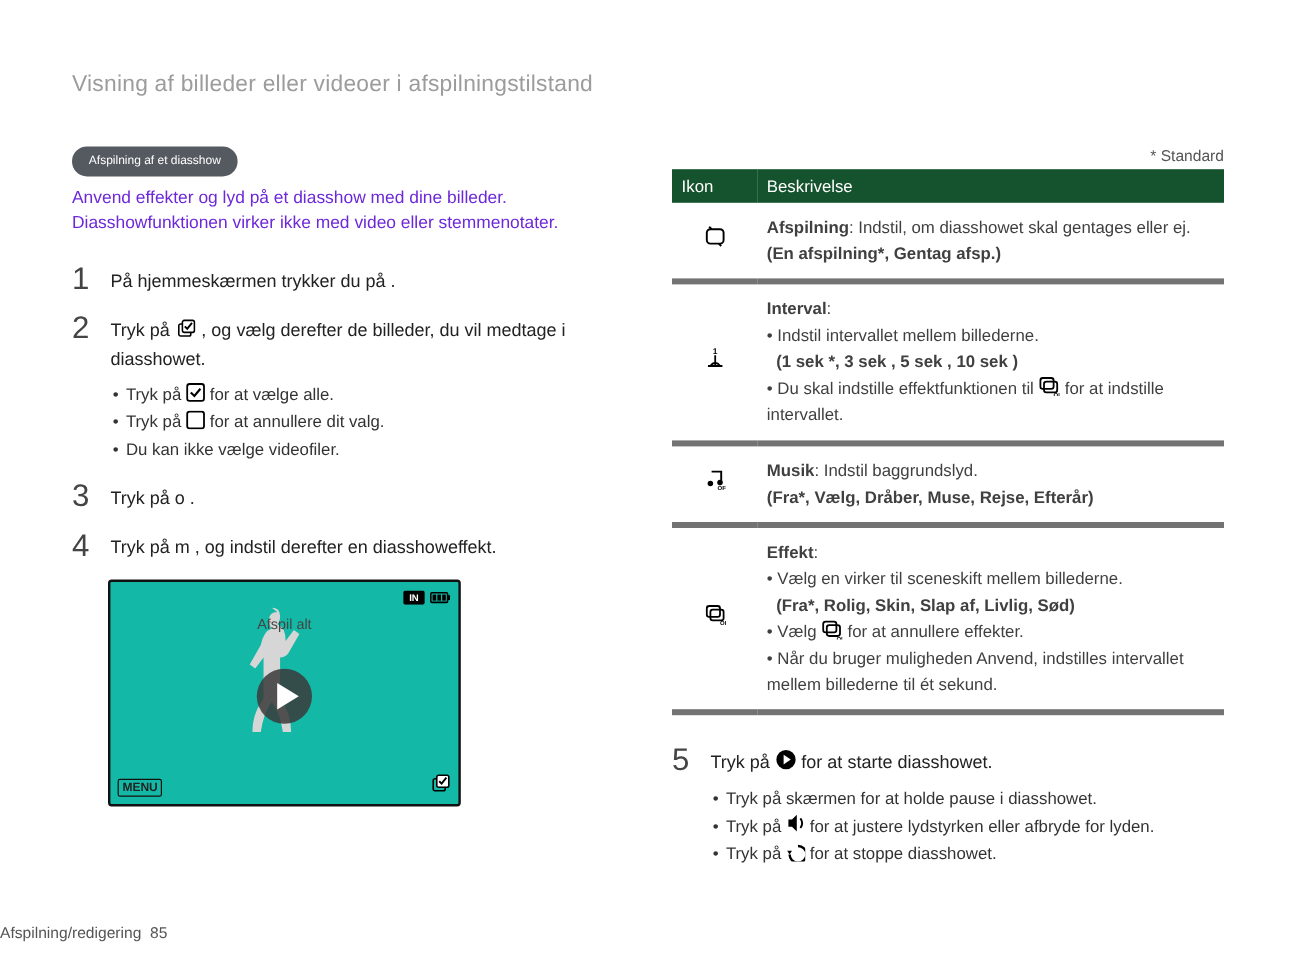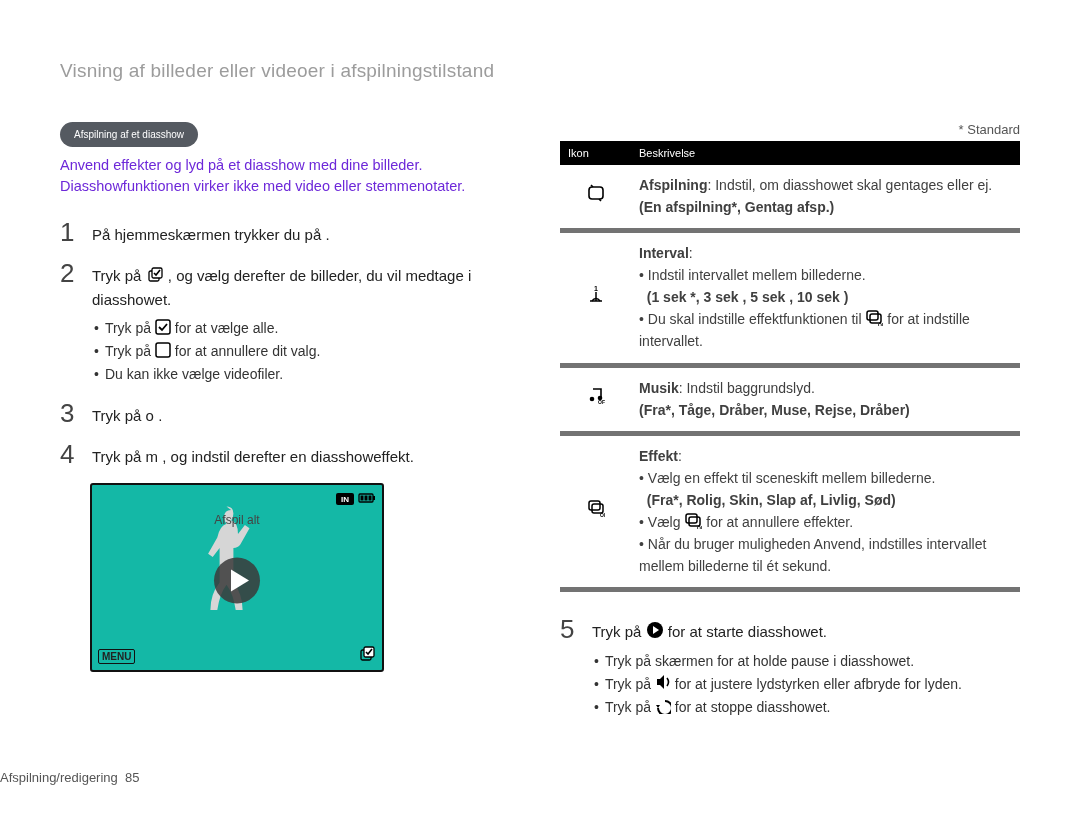--- a/index.html
+++ b/index.html
@@ -151,26 +151,26 @@
     font-size: 13px;
     color: #555;
     margin-bottom: 4px;
   }
   .tbl {
     width: 100%;
     border-collapse: collapse;
     font-size: 14px;
   }
   .tbl th {
-    background: #000000;
+    background: #14532d;
     color: #fff;
     text-align: left;
     font-weight: 400;
     padding: 6px 8px;
-    font-size: 11px;
+    font-size: 14px;
   }
   .tbl th:first-child { width: 55px; }
   .tbl td {
     border-bottom: 5px solid #737373;
     padding: 10px 8px;
     vertical-align: middle;
     line-height: 1.55;
     color: #404040;
   }
   .tbl td.icon-cell {
@@ -388,30 +388,30 @@
                   </svg></span>
               <span> for at indstille intervallet.</span>
             </td>
           </tr>
           <tr>
             <td class="icon-cell"><svg width="18" height="20">
                   <use href="#ic-music"></use>
                 </svg></td>
             <td>
               <span class="bold">Musik</span><span>: Indstil baggrundslyd.</span><br>
-              <span class="bold">(Fra*, Tåge, Dråber, Muse, Rejse, Dråber)</span>
+              <span class="bold">(Fra*, Vælg, Dråber, Muse, Rejse, Efterår)</span>
             </td>
           </tr>
           <tr>
             <td class="icon-cell"><svg width="18" height="20">
                   <use href="#ic-effect"></use>
                 </svg></td>
             <td>
               <span class="bold">Effekt</span>:<br>
-              • <span>Vælg en effekt til sceneskift mellem billederne.</span><br>
+              • <span>Vælg en virker til sceneskift mellem billederne.</span><br>
               &nbsp;&nbsp;<span class="bold">(Fra*, Rolig, Skin, Slap af, Livlig, Sød)</span><br>
               • <span>Vælg </span>
               <span class="icon-inline"><svg width="18" height="18">
                     <use href="#ic-effect"></use>
                   </svg></span>
               <span> for at annullere effekter.</span><br>
               • <span>Når du bruger muligheden Anvend, indstilles intervallet mellem billederne til ét sekund.</span>
             </td>
           </tr>
         </tbody>

